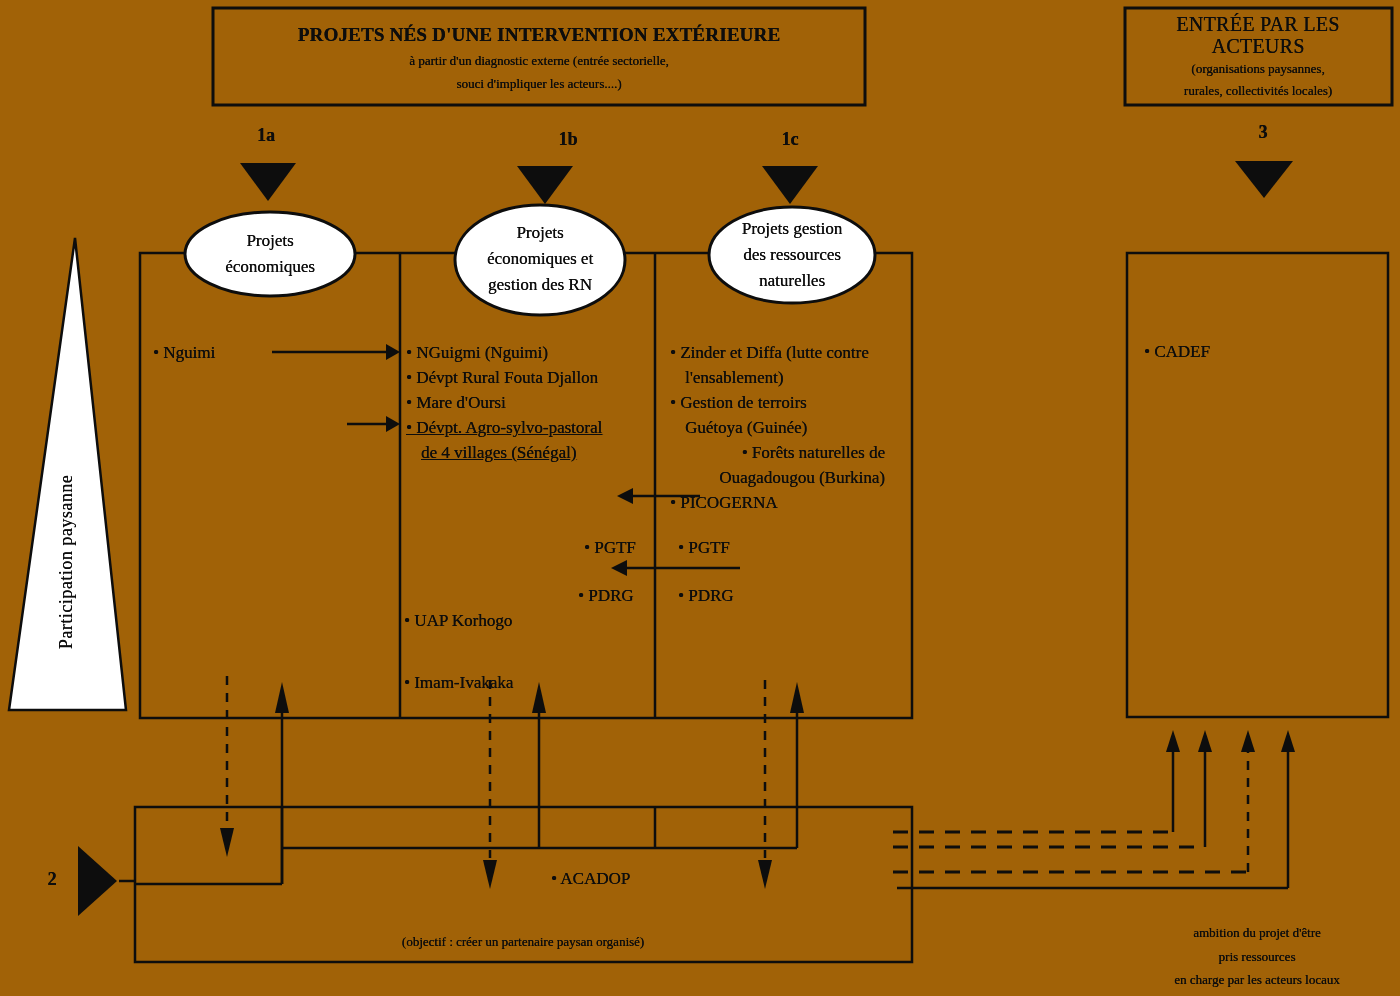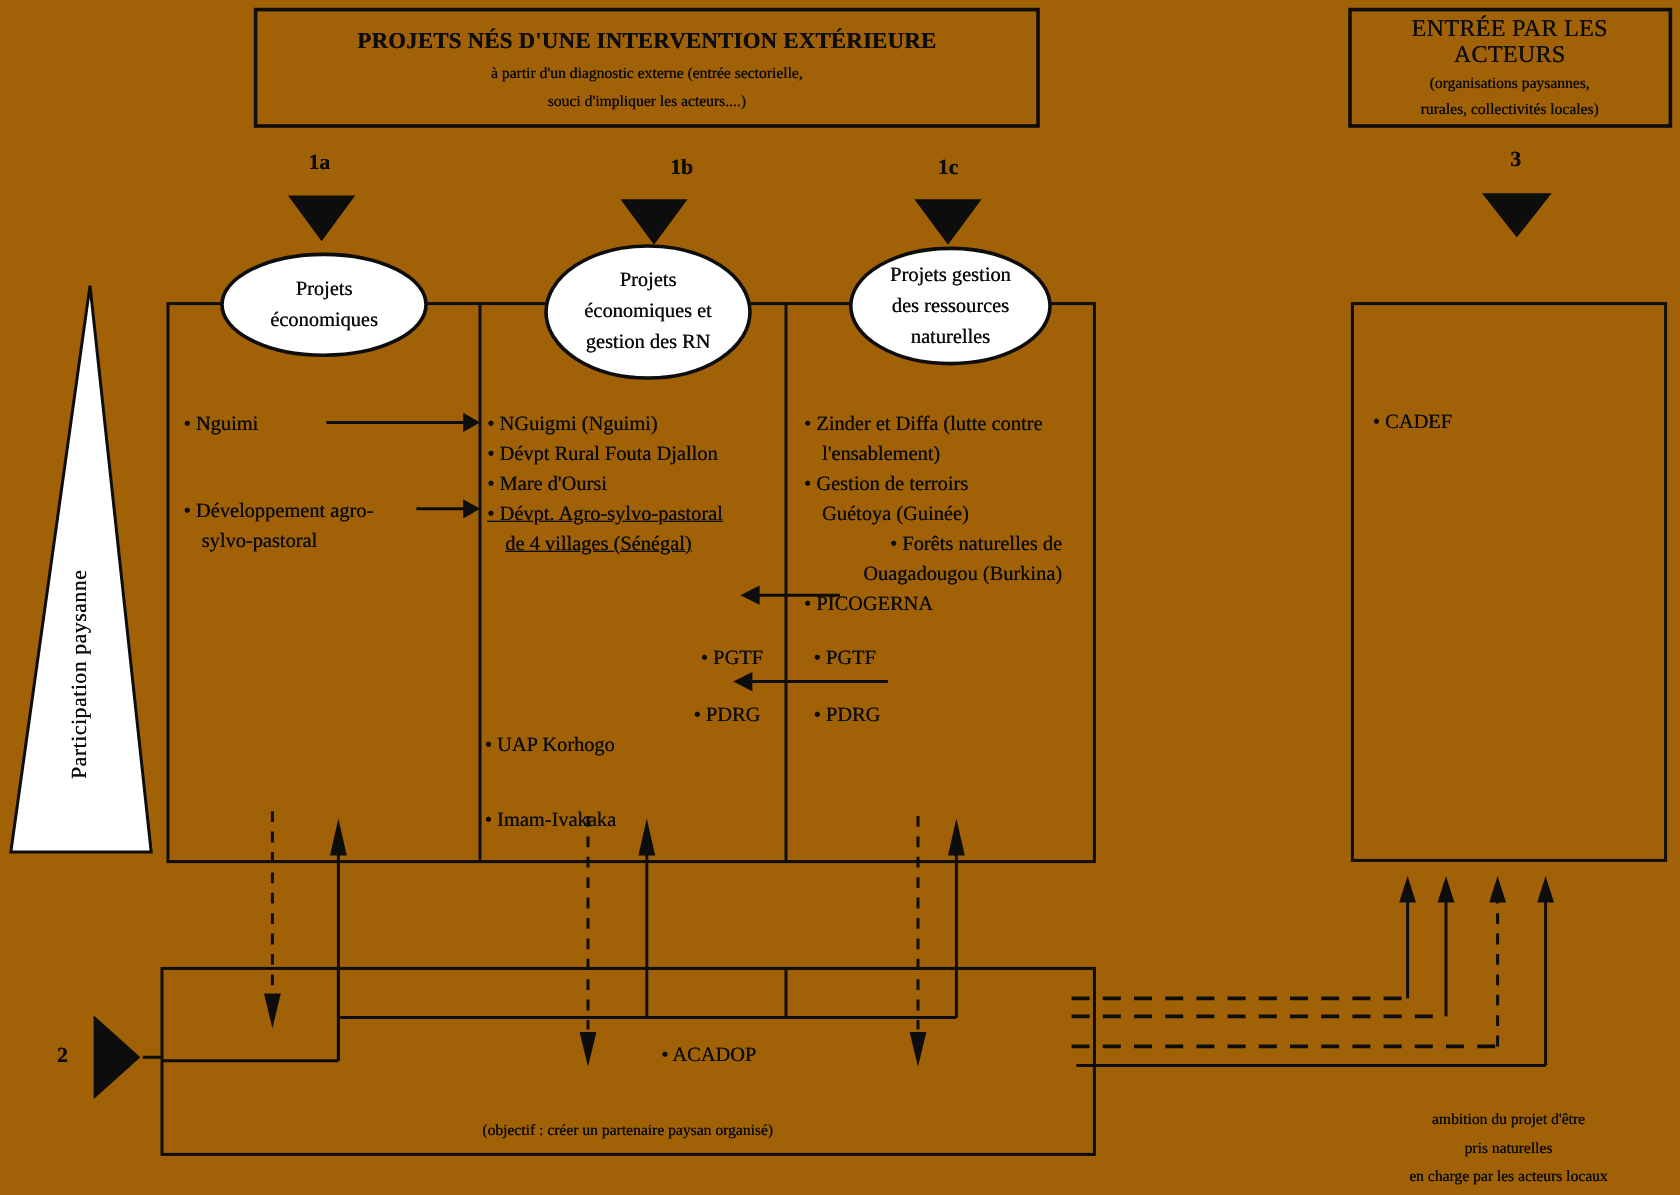--- a/index.html
+++ b/index.html
@@ -138,23 +138,20 @@
   </div>
   <div class="t cc etext" style="left:792px;top:255px;">
     <div>Projets gestion</div>
     <div>des ressources</div>
     <div>naturelles</div>
   </div>
 
   <div class="vert">Participation paysanne</div>
 
   <div class="blx" style="left:153px;top:340px;">Nguimi</div>
-  <div class="list" style="left:153px;top:413px;width:172px;">
-    <div class="bl" style="white-space:normal;">Développement agro-sylvo-pastoral</div>
-  </div>
 
   <div class="list" style="left:406px;top:340px;width:216px;">
     <div class="bl" style="white-space:normal;">NGuigmi (Nguimi)</div>
     <div class="bl" style="white-space:normal;">Dévpt Rural Fouta Djallon</div>
     <div class="bl" style="white-space:normal;">Mare d'Oursi</div>
     <div class="bl" style="white-space:normal;text-decoration:underline;">Dévpt. Agro-sylvo-pastoral de 4 villages (Sénégal)</div>
   </div>
 
   <div class="blx" style="left:584px;top:535px;">PGTF</div>
   <div class="blx" style="left:578px;top:583px;">PDRG</div>
@@ -171,16 +168,16 @@
 
   <div class="blx" style="left:678px;top:535px;">PGTF</div>
   <div class="blx" style="left:678px;top:583px;">PDRG</div>
 
   <div class="blx" style="left:1144px;top:339px;">CADEF</div>
 
   <div class="blx" style="left:551px;top:866px;">ACADOP</div>
   <div class="t c" style="left:523px;top:931px;">(objectif : créer un partenaire paysan organisé)</div>
 
   <div class="t c" style="left:1257px;top:922px;">ambition du projet d'être</div>
-  <div class="t c" style="left:1257px;top:946px;">pris naturelles</div>
+  <div class="t c" style="left:1257px;top:946px;">pris ressources</div>
   <div class="t c" style="left:1257px;top:969px;">en charge par les acteurs locaux</div>
 
 </div>
 
 </body></html>

